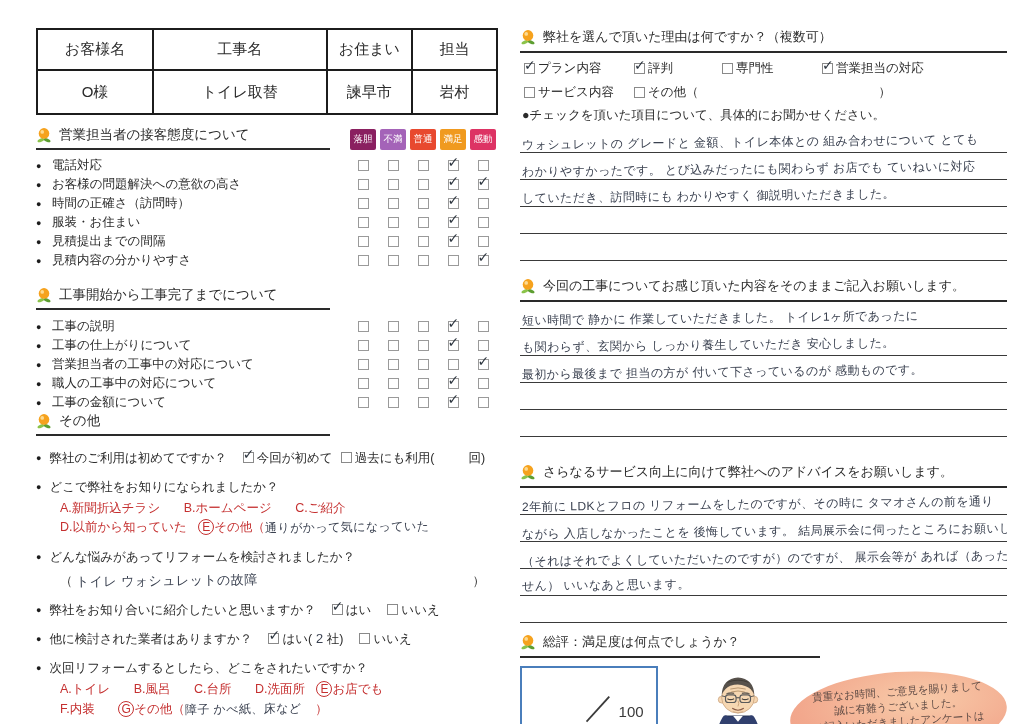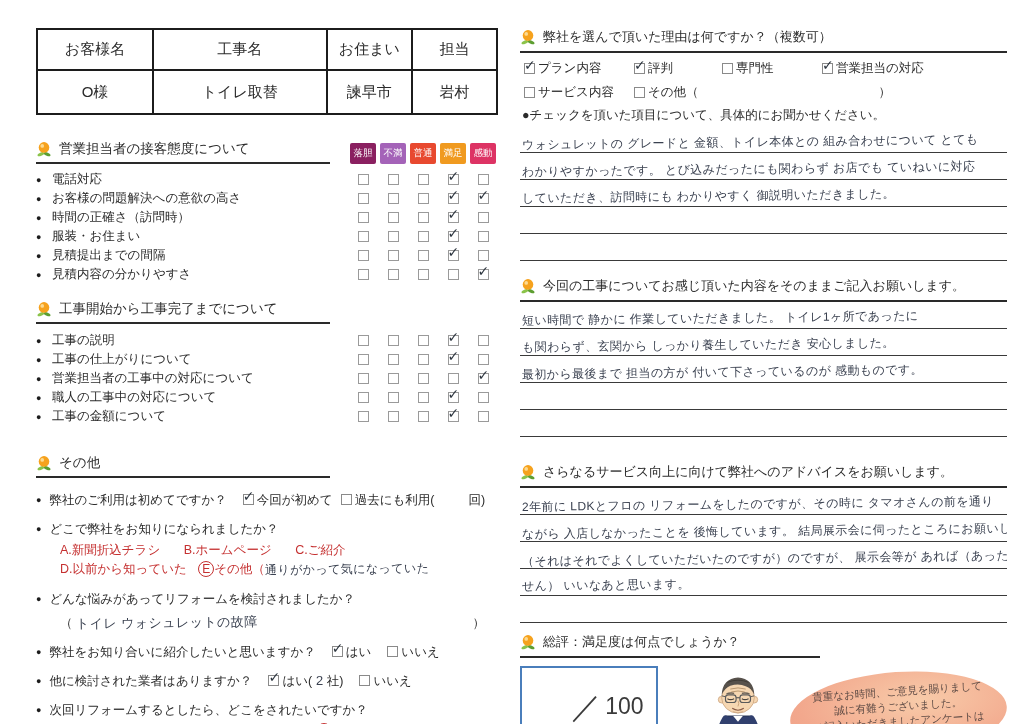--- a/index.html
+++ b/index.html
@@ -8,21 +8,21 @@
   #col-left  { position:absolute; left:36px;  top:28px; width:462px; }
   #col-right { position:absolute; left:520px; top:28px; width:487px; }
 
   
   table.info { width:100%; border-collapse:collapse; table-layout:fixed; }
   table.info td { border:2px solid #1c1c1c; text-align:center; font-size:15px; }
   table.info tr:nth-child(1) td { height:41px; }
   table.info tr:nth-child(2) td { height:44px; }
 
   
-  .sec-head { display:flex; align-items:flex-end; justify-content:space-between; margin-top:25px; }
+  .sec-head { display:flex; align-items:flex-end; justify-content:space-between; margin-top:11px; }
   .sec-title { width:294px; display:flex; align-items:center; gap:7px; border-bottom:2px solid #2a2a2a; padding-bottom:4px; font-size:13.5px; }
   .rsec-title { display:flex; align-items:center; gap:7px; border-bottom:2px solid #2a2a2a; padding-bottom:5px; font-size:13px; }
   .flower { flex:0 0 auto; }
 
   
   .badges { display:grid; grid-template-columns:repeat(5,30px); }
   .badge { justify-self:center; width:26px; height:21px; border-radius:2px; color:#fff; font-size:9.5px; display:flex; align-items:center; justify-content:center; letter-spacing:0; }
   .rate-row { display:grid; grid-template-columns:16px 1fr repeat(5,30px); align-items:center; height:19px; font-size:12.5px; }
   .bullet { font-size:9px; color:#1c1c1c; }
   .cb { position:relative; width:11px; height:11px; border:1.3px solid #9a9a9a; background:#fff; justify-self:center; display:inline-block; }
@@ -46,21 +46,21 @@
   .chk-row { display:flex; align-items:center; margin:7px 0 0 4px; font-size:12.5px; }
   .chk-item { display:flex; align-items:center; }
   .prompt { font-size:12.5px; margin:6px 0 2px 2px; }
   .hline { height:27px; border-bottom:1.4px solid #3a3a3a; padding:6px 2px 0; white-space:nowrap; overflow:hidden; }
   .rsec { margin-top:0; }
 
   
   .score-row { display:flex; align-items:flex-start; margin-top:8px; }
   .score-box { width:138px; height:62px; border:2px solid #4a7ebb; background:#fff; display:flex; align-items:flex-end; justify-content:flex-end; padding:0 12px 6px 0; gap:4px; }
   .slash { font-size:30px; color:#3a3a3a; line-height:0.9; }
-  .denom { font-size:23px; color:#3a3a3a; }
+  .denom { font-size:15px; color:#3a3a3a; }
   .oval { width:218px; height:84px; border-radius:50%; background:radial-gradient(ellipse at 60% 35%, #f8cba9 0%, #f2a88d 65%, #ef9d84 100%);
           display:flex; flex-direction:column; align-items:center; justify-content:center; transform:rotate(-4deg); margin-top:6px; }
   .oval div { font-size:10.5px; color:#5d4a44; line-height:1.45; white-space:nowrap; }
   .mascot { margin:0 14px 0 42px; }
 </style>
 </head>
 <body>
 
 <div id="sheet">
 
@@ -212,21 +212,21 @@
         <span class="bullet">●</span>
         <span>工事の金額について</span>
         <span class="cb"></span>
         <span class="cb"></span>
         <span class="cb"></span>
         <span class="cb checked"></span>
         <span class="cb"></span>
       </div>
     </div>
 
-    <div class="sec-head" style="margin-top:28px">
+    <div class="sec-head" style="margin-top:0">
       <div class="sec-title">
         <svg class="flower" width="16" height="16" viewBox="0 0 20 20">
             <ellipse cx="6" cy="16.5" rx="4.4" ry="2.1" fill="#8bc34a" transform="rotate(-22 6 16.5)"></ellipse>
             <ellipse cx="14" cy="16.5" rx="4.4" ry="2.1" fill="#5d9e31" transform="rotate(22 14 16.5)"></ellipse>
             <circle cx="10" cy="8" r="6.6" fill="#f6a21d"></circle>
             <circle cx="7.8" cy="6.2" r="2.3" fill="#fdda90"></circle>
           </svg>
         <span>その他</span>
       </div>
     </div>

